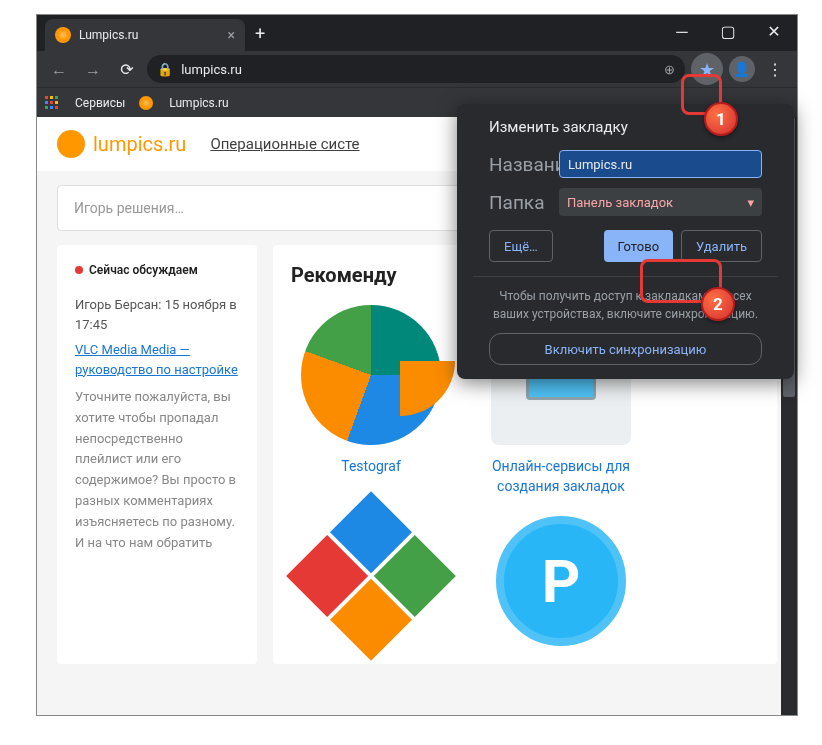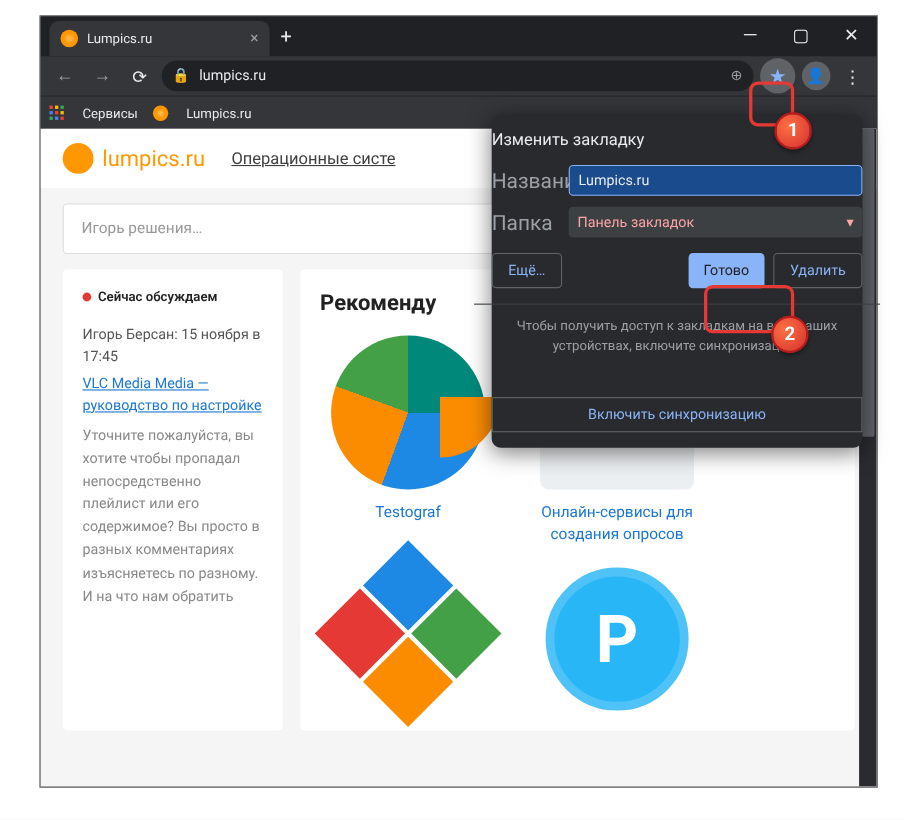--- a/index.html
+++ b/index.html
@@ -55,34 +55,34 @@
 .survey-screen { width:70px; height:50px; background:#4fc3f7; border:3px solid #90a4ae; border-radius:4px; position:relative; }
 .survey-screen::after { content:''; position:absolute; top:6px; left:6px; right:6px; height:4px; background:#fff; box-shadow: 0 8px 0 #fff, 0 16px 0 #fff; }
 .card-label { color: #1976d2; font-size: 14px; line-height: 1.4; }
 .card-icon2 { width:120px; height:120px; margin:0 auto; transform:rotate(45deg); display:grid; grid-template-columns:1fr 1fr; gap:4px; }
 .card-icon2 span { width:100%; height:100%; }
 .card-icon2 span:nth-child(1){background:#1e88e5}.card-icon2 span:nth-child(2){background:#43a047}.card-icon2 span:nth-child(3){background:#e53935}.card-icon2 span:nth-child(4){background:#fb8c00}
 .p-icon { width:130px; height:130px; margin:0 auto; border-radius:50%; background:#29b6f6; display:flex; align-items:center; justify-content:center; border:8px solid #4fc3f7; }
 .p-icon::before { content:'P'; color:#fff; font-size:60px; font-weight:bold; }
 .scrollbar { position:absolute; right:0; top:0; bottom:0; width:16px; background:#2a2b2e; }
 .scroll-thumb { position:absolute; top:0; left:2px; right:2px; height:280px; background:#5f6368; border-radius:2px; }
-.popup { position: absolute; right: 38px; top: 104px; width: 337px; background: #292a2d; border-radius: 8px; box-shadow: 0 4px 20px rgba(0,0,0,0.5); padding: 14px 0; z-index: 100; }
+.popup { position: absolute; right: 28px; top: 104px; width: 337px; background: #292a2d; border-radius: 8px; box-shadow: 0 4px 20px rgba(0,0,0,0.5); padding: 14px 32px; z-index: 100; }
 .popup-title { color: #e8eaed; font-size: 15px; margin-bottom: 14px; }
 .popup-row { display: flex; align-items: center; gap: 10px; margin-bottom: 10px; }
 .popup-label { color: #9aa0a6; font-size: 19px; width: 60px; }
 .popup-input { flex: 1; height: 28px; background: #202124; border: 1px solid #5f6368; border-radius: 4px; padding: 0 8px; color: #e8eaed; font-size: 13px; }
 .popup-input.selected { background: #1a4b8c; border-color: #8ab4f8; }
 .popup-select { flex: 1; height: 28px; background: #3c4043; border: none; border-radius: 4px; padding: 0 8px; color: #fca5a5; font-size: 13px; display:flex; align-items:center; justify-content:space-between; }
 .popup-buttons { display: flex; gap: 8px; margin-top: 14px; margin-bottom: 14px; }
 .popup-btn { height: 32px; padding: 0 14px; border-radius: 4px; font-size: 13px; border: 1px solid #5f6368; background: transparent; color: #8ab4f8; cursor: pointer; display:flex; align-items:center; }
 .popup-btn.primary { background: #8ab4f8; color: #202124; border: none; }
 .popup-btn.more { margin-right: auto; }
 .popup-divider { height:1px; background:#3c4043; margin: 6px -16px; }
 .popup-sync { color: #9aa0a6; font-size: 12px; line-height: 1.5; text-align:center; margin: 10px 0; }
-.popup-sync-btn { width:100%; height:32px; border:1px solid #5f6368; border-radius:0; background:transparent; color:#8ab4f8; font-size:13px; cursor:pointer;margin-top:28px; }
+.popup-sync-btn { width:100%; height:32px; border:1px solid #5f6368; border-radius:12px; background:transparent; color:#8ab4f8; font-size:13px; cursor:pointer; }
 .callout { position: absolute; width: 34px; height: 34px; border-radius: 50%; background: radial-gradient(circle at 35% 35%, #ff7043, #d32f2f); border: 2px solid #b71c1c; display: flex; align-items: center; justify-content: center; color: #fff; font-weight: bold; font-size: 17px; z-index: 200; box-shadow: 0 2px 4px rgba(0,0,0,0.4); }
 .highlight-box { position: absolute; border: 3px solid #e53935; border-radius: 8px; z-index: 150; pointer-events: none; }
 </style>
 </head>
 <body>
 
 <div class="browser-window">
   <div class="titlebar">
     <div class="tab">
       <div class="favicon-orange"></div>
@@ -162,21 +162,21 @@
                 <div class="pie"></div>
               </div>
             <div class="card-label">Testograf</div>
           </div>
           <div class="card">
             <div class="card-icon">
                 <div class="survey-icon">
                   <div class="survey-screen"></div>
                 </div>
               </div>
-            <div class="card-label">Онлайн-сервисы для создания опросов</div>
+            <div class="card-label">Онлайн-сервисы для создания закладок</div>
           </div>
         </div>
         <div class="cards" style="margin-top:20px">
           <div class="card">
             <div class="card-icon2">
                 <span></span>
                 <span></span>
                 <span></span>
                 <span></span>
               </div>

